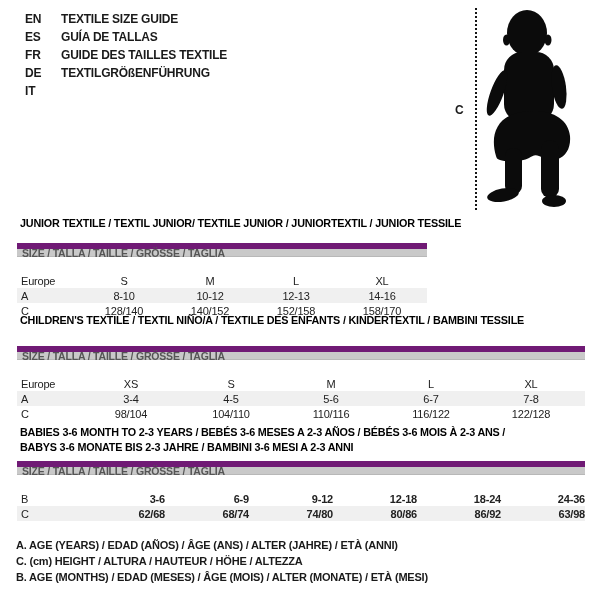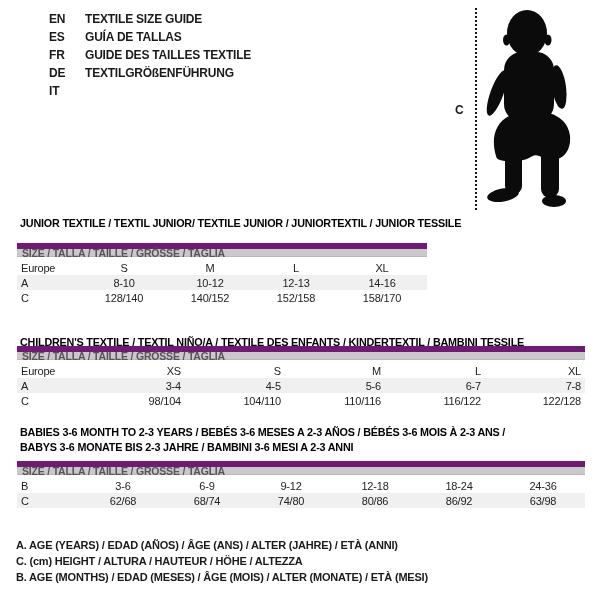--- a/index.html
+++ b/index.html
@@ -2,42 +2,42 @@
 <html><head>
 <meta charset="utf-8">
 <style>
   html,body { margin:0; padding:0; }
   body {
     width:600px; height:600px; position:relative; background:#ffffff;
     font-family:"Liberation Sans", sans-serif; color:#1a1a1a; overflow:hidden;
   }
   
   .langs { position:absolute; left:25px; top:10px; }
-  .lang-row { display:flex; line-height:18px; font-size:12px; font-weight:bold; letter-spacing:-0.2px;margin-left:24px; }
+  .lang-row { display:flex; line-height:18px; font-size:12px; font-weight:bold; letter-spacing:-0.2px; }
   .lang-code { width:36px; }
   
   .ref-line { position:absolute; left:475px; top:8px; height:202px; width:0; border-left:2px dotted #151515; }
   .c-label { position:absolute; left:455px; top:103px; font-size:12px; font-weight:bold; }
   .baby-svg { position:absolute; left:482px; top:8px; }
   
   .sec-title { position:absolute; left:20px; font-size:10.8px; font-weight:bold; letter-spacing:-0.2px; line-height:15px; color:#000; }
   
   .tbl { position:absolute; left:17px; }
   .bar {
     height:14px; background:#c9c9c9; border-top:6px solid #701a75; border-bottom:1px solid #b8b8b8;
     display:flex; align-items:center; padding-left:5px; box-sizing:border-box;
     font-size:10.5px; font-weight:bold; color:#555555; letter-spacing:-0.2px;
   }
   .trow { display:flex; align-items:center; height:15px; font-size:11px; letter-spacing:-0.2px; color:#222; }
-  .trow.first { margin-top:3px; }
+  .trow.first { margin-top:16px; }
   .trow.striped { background:#f0f0f0; }
   .c0 { width:64px; padding-left:4px; box-sizing:border-box; text-align:left; }
   .t1 .cell { width:86px; text-align:center; }
-  .t2 .cell { width:100px; text-align:right; }
-  .t3 .cell { width:84px; text-align:center; }
+  .t2 .cell { width:100px; text-align:center; }
+  .t3 .cell { width:84px; text-align:right;font-weight:bold; }
   
   .footnotes { position:absolute; left:16px; top:537px; font-size:11px; font-weight:bold; line-height:16px; letter-spacing:-0.2px; }
 </style>
 </head>
 <body>
 
 <div class="langs">
   <div class="lang-row">
     <span class="lang-code">EN</span>
     <span>TEXTILE SIZE GUIDE</span>
@@ -98,21 +98,21 @@
   </div>
   <div class="trow">
     <div class="c0">C</div>
     <div class="cell">128/140</div>
     <div class="cell">140/152</div>
     <div class="cell">152/158</div>
     <div class="cell">158/170</div>
   </div>
 </div>
 
-<div class="sec-title" style="top:335px;">CHILDREN'S TEXTILE / TEXTIL NIÑO/A / TEXTILE DES ENFANTS / KINDERTEXTIL / BAMBINI TESSILE</div>
+<div class="sec-title" style="top:313px;">CHILDREN'S TEXTILE / TEXTIL NIÑO/A / TEXTILE DES ENFANTS / KINDERTEXTIL / BAMBINI TESSILE</div>
 <div class="tbl t2" style="top:346px; width:568px;">
   <div class="bar">
     <span>SIZE / TALLA / TAILLE / GRÖSSE / TAGLIA</span>
   </div>
   <div class="trow first">
     <div class="c0">Europe</div>
     <div class="cell">XS</div>
     <div class="cell">S</div>
     <div class="cell">M</div>
     <div class="cell">L</div>

